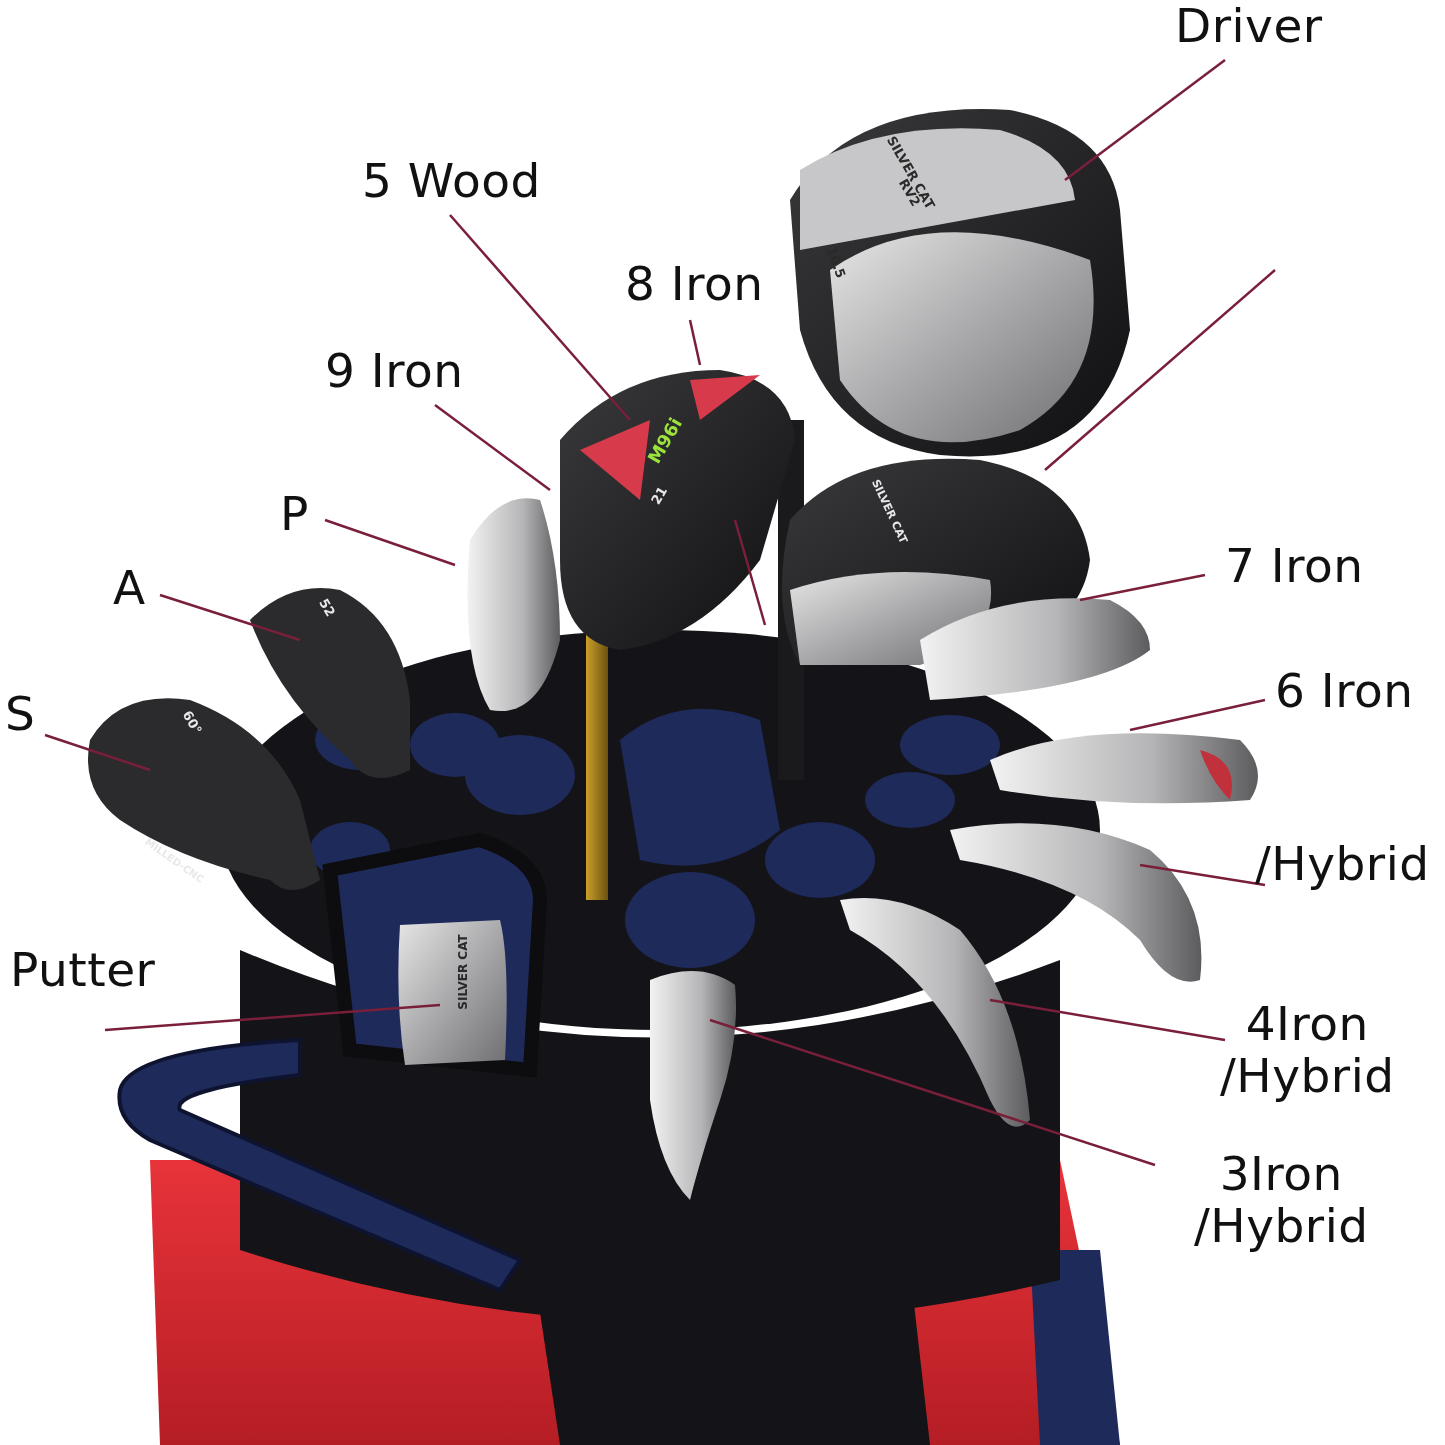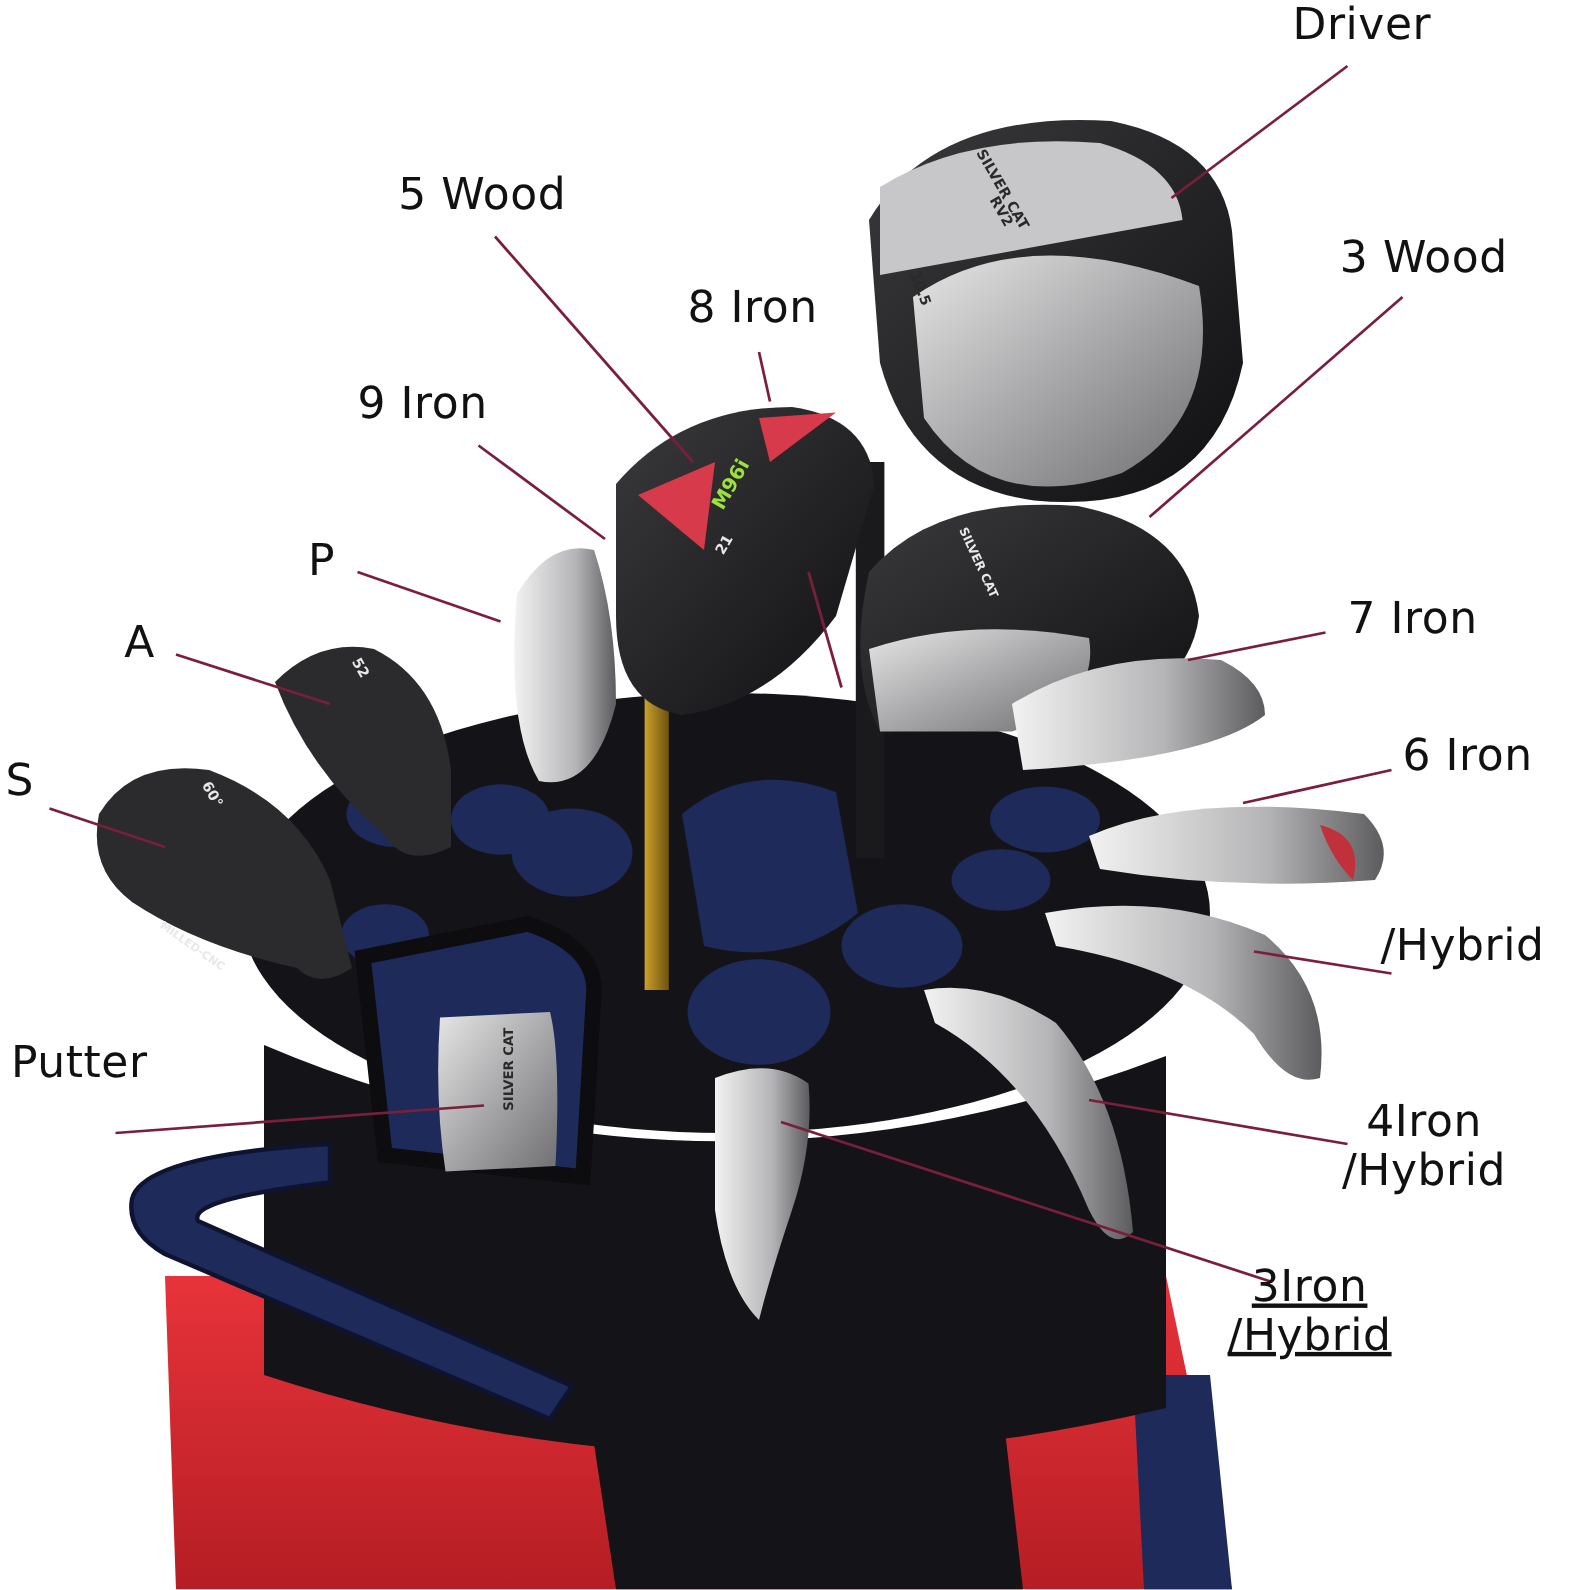--- a/index.html
+++ b/index.html
@@ -1,19 +1,19 @@
 <!DOCTYPE html>
 <html><head>
 <meta charset="utf-8">
 <style>
   html,body{margin:0;padding:0;background:#ffffff;}
   body{width:1445px;height:1445px;position:relative;overflow:hidden;font-family:"DejaVu Sans",sans-serif;}
   .stage{position:absolute;left:0;top:0;width:1445px;height:1445px;}
   svg.photo{position:absolute;left:0;top:0;}
-  .label{position:absolute;color:#111;font-size:40px;line-height:1.1;white-space:nowrap;letter-spacing:0.5px;}
+  .label{position:absolute;color:#111;font-size:47px;line-height:1.1;white-space:nowrap;letter-spacing:0.5px;}
   .label.multi{text-align:center;}
   .label span{display:block;}
   .engrave{position:absolute;font-size:13px;font-weight:bold;color:#2a2a2a;white-space:nowrap;}
   .engrave.light{color:#e8e8e8;}
 </style>
 </head>
 <body>
 
 <div class="stage">
 
@@ -124,33 +124,32 @@
   <div class="engrave" style="left:640px;top:430px;transform:rotate(-60deg);color:#9be23a;font-size:18px;">M96i</div>
   <div class="engrave light" style="left:650px;top:488px;transform:rotate(-60deg);">21</div>
   <div class="engrave light" style="left:855px;top:505px;transform:rotate(65deg);font-size:11px;">SILVER CAT</div>
   <div class="engrave light" style="left:180px;top:715px;transform:rotate(60deg);">60°</div>
   <div class="engrave light" style="left:318px;top:600px;transform:rotate(60deg);">52</div>
   <div class="engrave light" style="left:140px;top:855px;transform:rotate(35deg);font-size:10px;">MILLED-CNC</div>
   <div class="engrave" style="left:425px;top:965px;transform:rotate(-90deg);font-size:12px;">SILVER CAT</div>
 
   <div class="label" style="left:1175px;top:0px;">Driver</div>
   <div class="label" style="left:362px;top:155px;">5 Wood</div>
-  <div class="label" style="left:1218px;top:212px;">3 Wood</div>
   <div class="label" style="left:585px;top:258px;margin-left:40px;">8 Iron</div>
   <div class="label" style="left:325px;top:345px;">9 Iron</div>
   <div class="label" style="left:280px;top:488px;">P</div>
   <div class="label" style="left:113px;top:562px;">A</div>
   <div class="label" style="left:5px;top:688px;">S</div>
   <div class="label" style="left:1225px;top:540px;text-align:center;">7 Iron</div>
   <div class="label" style="left:1275px;top:665px;">6 Iron</div>
   <div class="label multi" style="left:1255px;top:838px;">
     <span>/Hybrid</span>
   </div>
   <div class="label multi" style="left:1220px;top:998px;">
     <span>4Iron</span>
     <span>/Hybrid</span>
   </div>
-  <div class="label multi" style="left:1116px;top:1148px;text-decoration:underline;">
+  <div class="label multi" style="left:1194px;top:1148px;">
     <span>3Iron</span>
     <span>/Hybrid</span>
   </div>
   <div class="label" style="left:10px;top:944px;">Putter</div>
 </div>
 
 </body></html>

